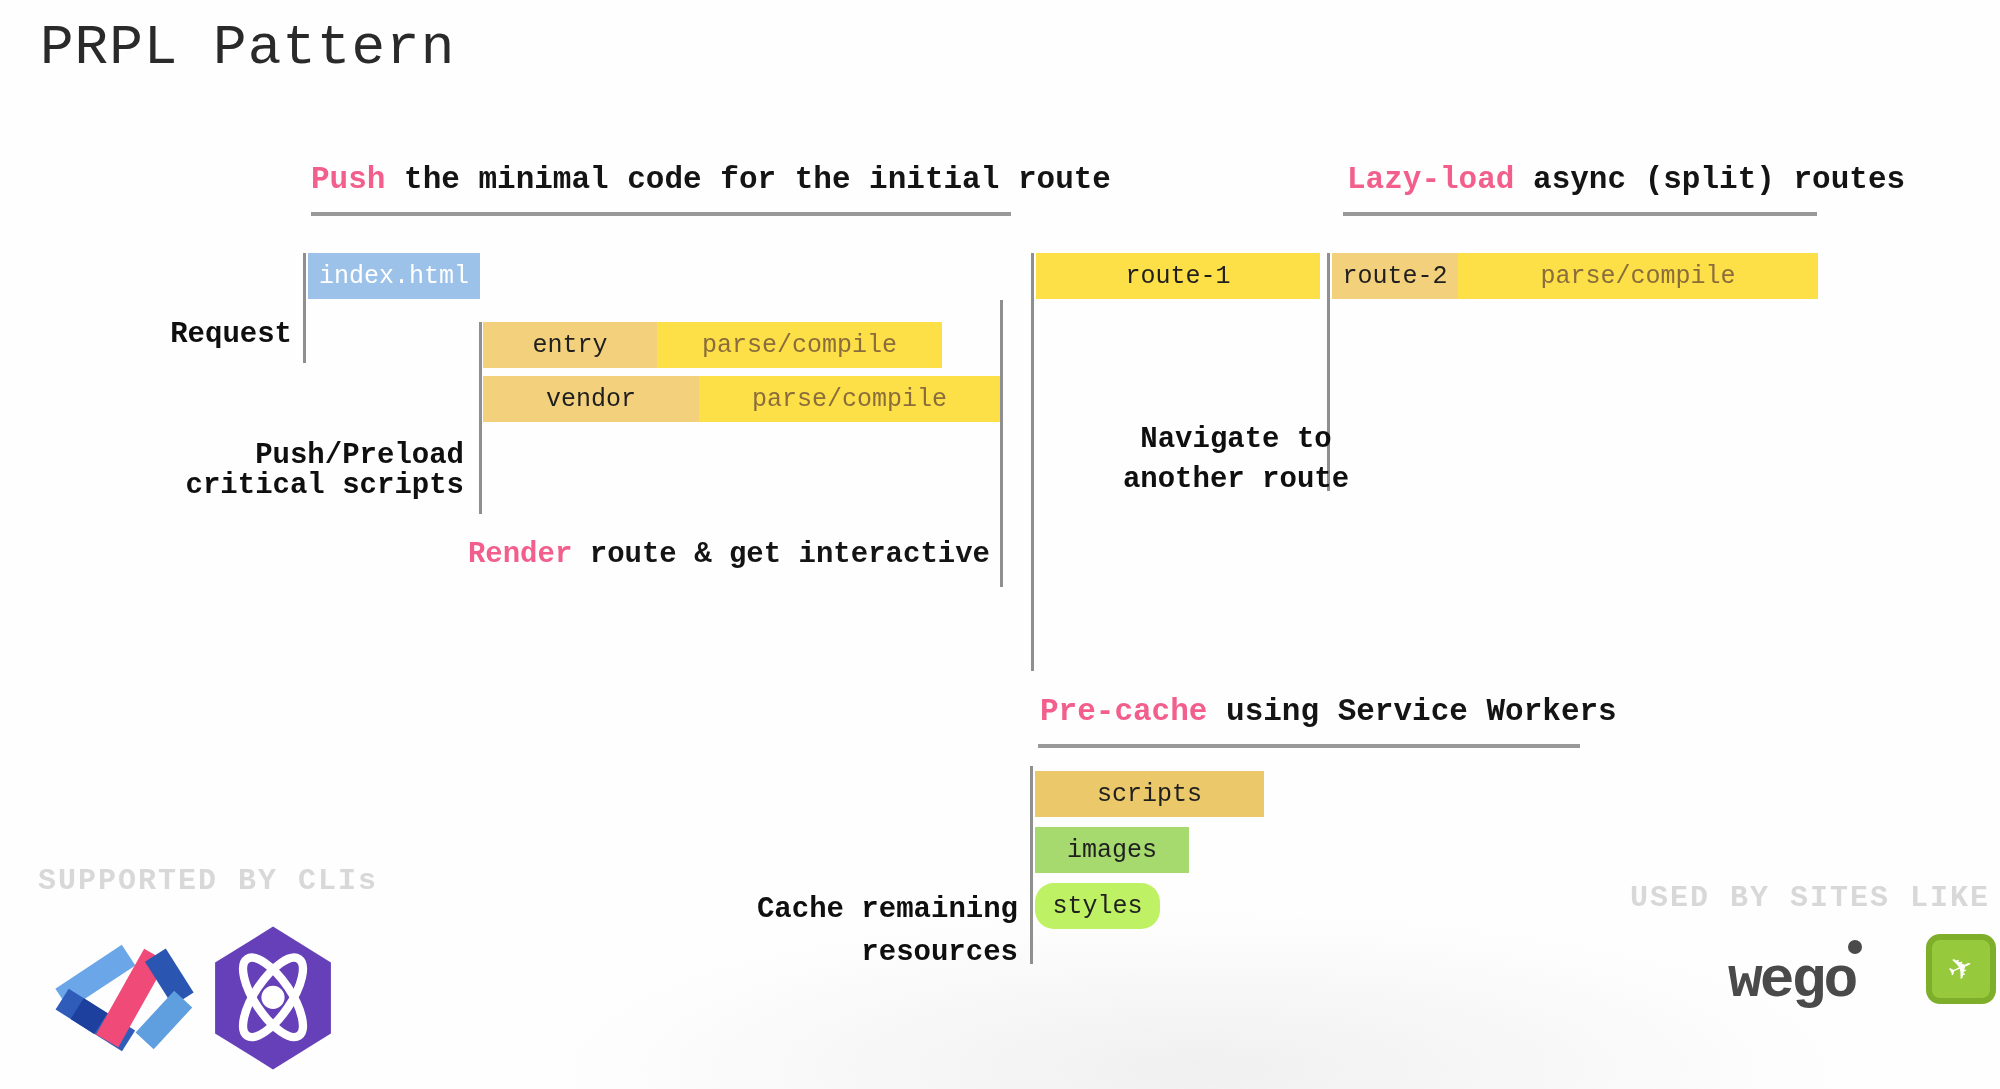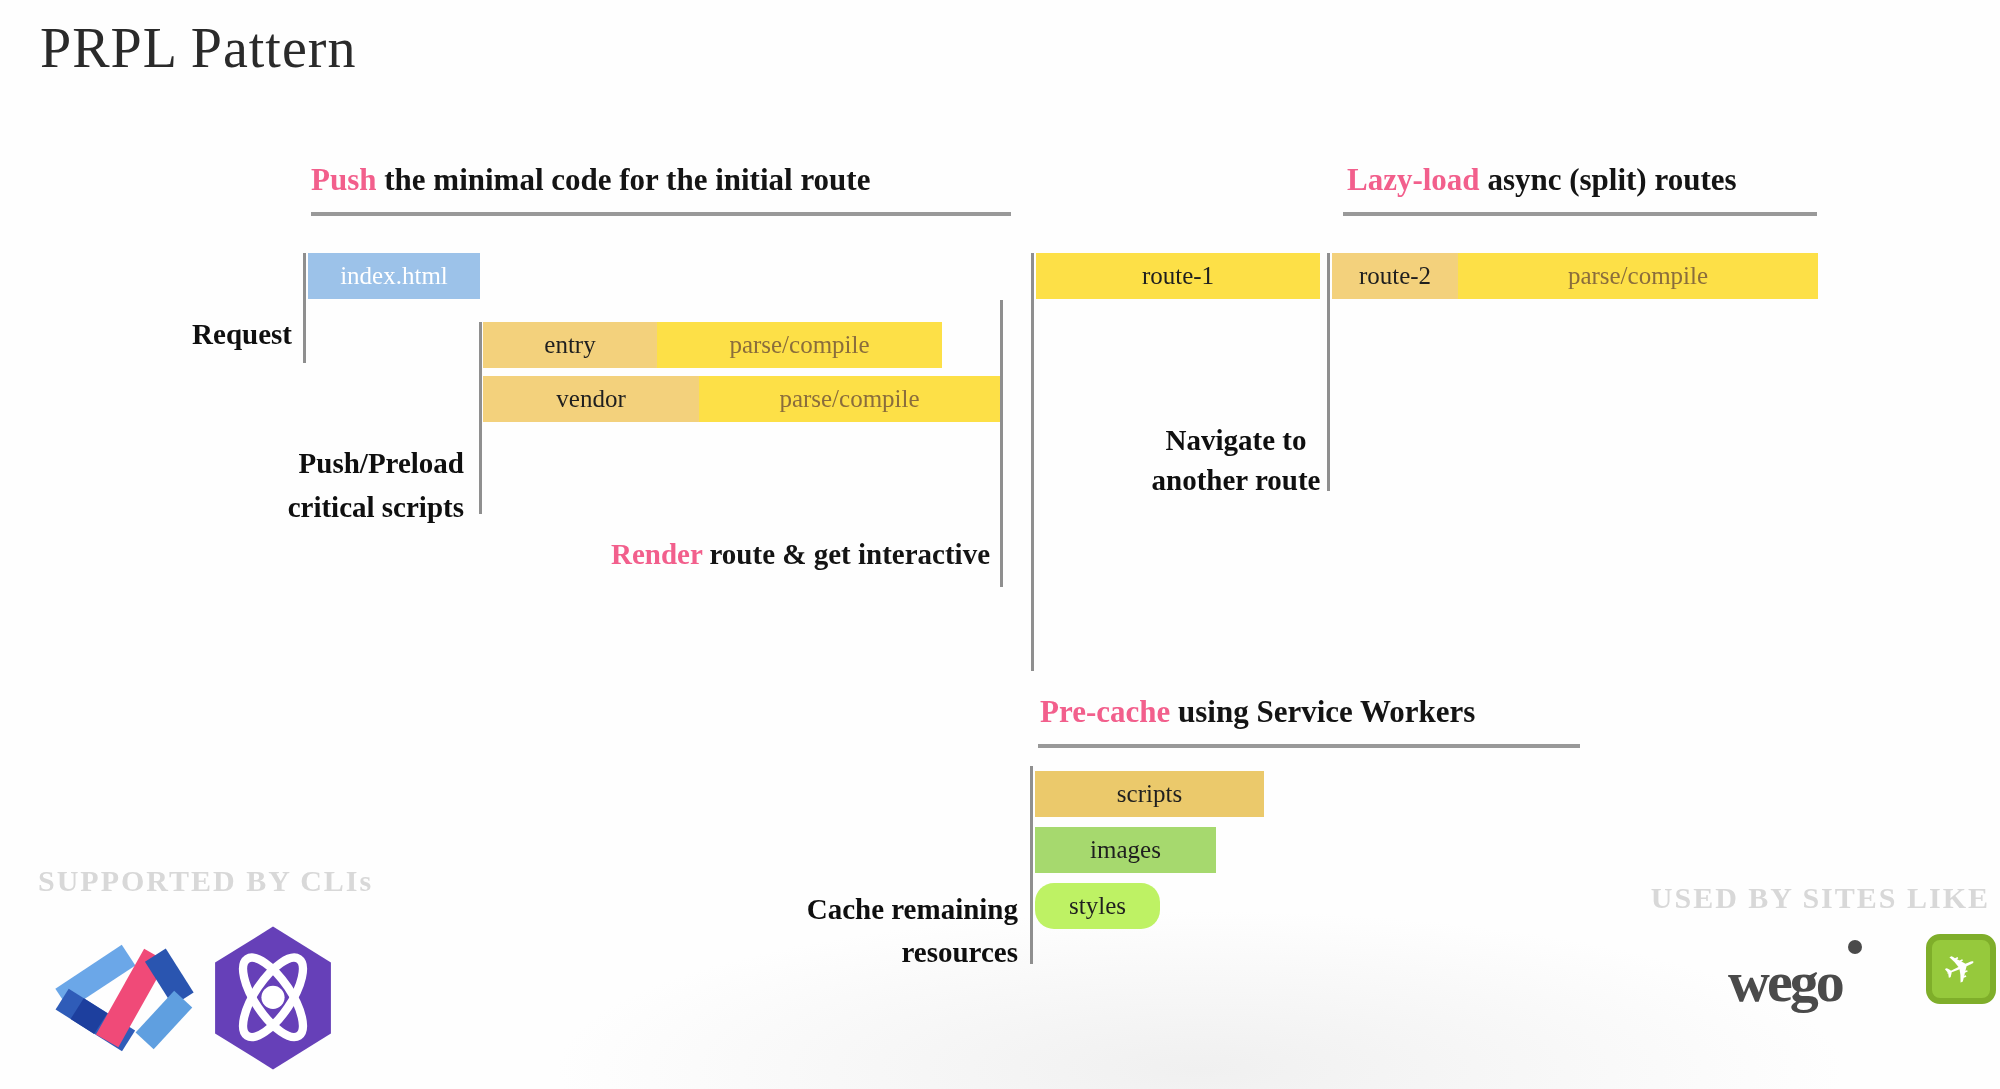--- a/index.html
+++ b/index.html
@@ -1,19 +1,19 @@
 <!DOCTYPE html>
 <html><head>
 <meta charset="utf-8">
 <style>
   html,body{margin:0;padding:0;background:#fff;}
   #slide{
     position:relative;width:2000px;height:1089px;overflow:hidden;
     background:#fefefe;
-    font-family:Liberation Serif, serif;
+    font-family:Liberation Mono, monospace;
     color:#111;
   }
   .bg-blob{position:absolute;left:550px;bottom:-140px;width:1300px;height:320px;
     background:radial-gradient(ellipse at center,#f0f0f0 0%,rgba(255,255,255,0) 70%);}
   .title{position:absolute;left:40px;top:16px;font-size:56px;font-weight:300;color:#2a2a2a;letter-spacing:1px;}
   .heading{position:absolute;font-size:31px;font-weight:700;color:#141414;white-space:nowrap;}
   .heading .hl{color:#f25f8c;}
   .underline{position:absolute;height:4px;background:#999;}
   .vline{position:absolute;width:3px;background:#8f8f8f;}
   .bar{position:absolute;height:46px;display:flex;align-items:center;justify-content:center;
@@ -85,39 +85,39 @@
   </div>
 
   <div class="bar lightyellow" style="left:483px;top:376px;width:216px;">
     <span>vendor</span>
   </div>
   <div class="bar orange" style="left:699px;top:376px;width:301px;">
     <span class="parse-label">parse/compile</span>
   </div>
 
   <div class="rowlabel right" style="left:90px;top:318px;width:202px;">Request</div>
-  <div class="rowlabel right" style="left:160px;top:441px;width:304px;line-height:44px;">Push/Preload
+  <div class="rowlabel right" style="left:160px;top:441px;width:304px;line-height:30px;">Push/Preload
 critical scripts</div>
 
   <div class="heading" style="left:0;top:538px;width:990px;text-align:right;font-size:29px;">
     <span class="hl">Render</span><span> route &amp; get interactive</span>
   </div>
 
   <div class="rowlabel center" style="left:1092px;top:420px;width:288px;line-height:40px;">Navigate to
 another route</div>
 
   <div class="heading" style="left:1040px;top:694px;">
     <span class="hl">Pre-cache</span><span> using Service Workers</span>
   </div>
   <div class="underline" style="left:1038px;top:744px;width:542px;"></div>
 
   <div class="bar khaki" style="left:1035px;top:771px;width:229px;">
     <span>scripts</span>
   </div>
-  <div class="bar green" style="left:1035px;top:827px;width:181px;">
+  <div class="bar green" style="left:1035px;top:827px;width:154px;">
     <span>images</span>
   </div>
   <div class="bar cyan" style="left:1035px;top:883px;width:125px;">
     <span>styles</span>
   </div>
 
   <div class="rowlabel right" style="left:650px;top:888px;width:368px;line-height:43px;">Cache remaining
 resources</div>
 
   <div class="caption" style="left:38px;top:864px;">SUPPORTED BY CLIs</div>

